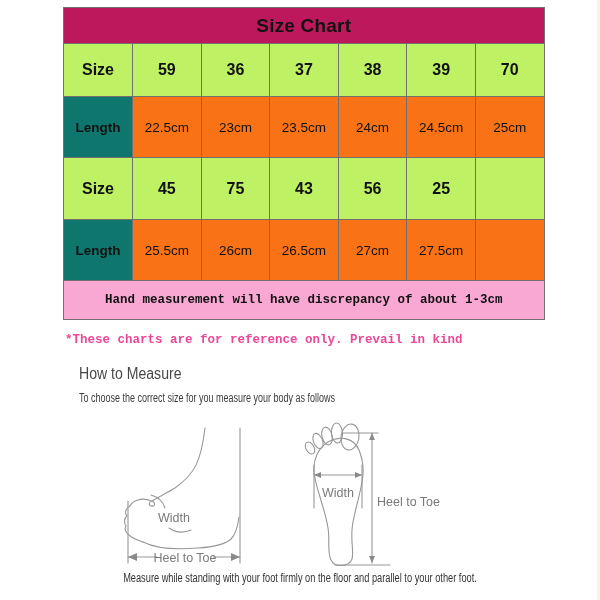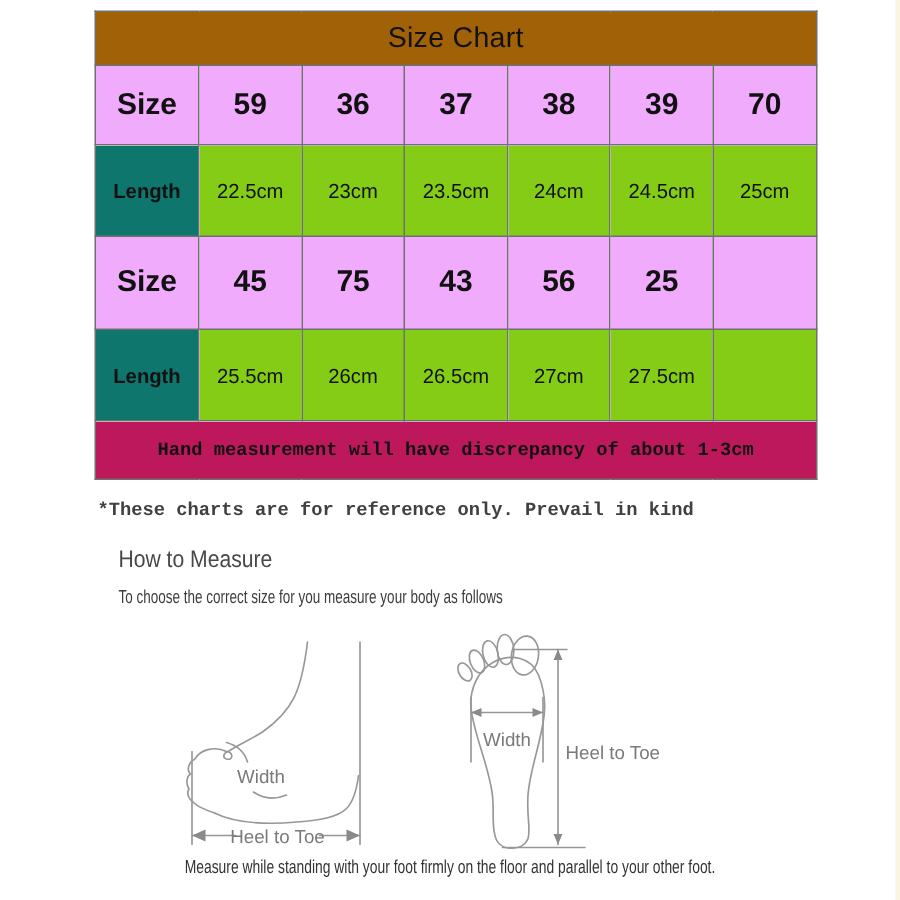--- a/index.html
+++ b/index.html
@@ -5,34 +5,34 @@
   html,body{margin:0;padding:0;background:#fff;}
   #page{position:relative;width:600px;height:600px;background:#ffffff;overflow:hidden;
         font-family:"Liberation Sans",sans-serif;color:#111;}
 
   
   table.size-chart{position:absolute;left:63px;top:7px;width:481px;
         border-collapse:collapse;table-layout:fixed;
         border:1px solid #555;}
   table.size-chart td{border:1px solid #707070;text-align:center;vertical-align:middle;
         padding:0;overflow:hidden;}
-  tr.title-row td{height:35px;background:#a16207;font-size:19px;font-weight:normal;letter-spacing:.2px;}
-  tr.size-row td{background:#f0abfc;font-weight:bold;font-size:20px;}
+  tr.title-row td{height:35px;background:#be185d;font-size:19px;font-weight:bold;letter-spacing:.2px;}
+  tr.size-row td{background:#bef264;font-weight:bold;font-size:16px;}
   tr.size-row-1 td{height:52px;}
   tr.size-row-2 td{height:60px;}
-  tr.length-row td{height:60px;background:#84cc16;font-size:13.5px;}
+  tr.length-row td{height:60px;background:#f97316;font-size:13.5px;}
   tr.length-row td.row-label{background:#0f766e;}
   tr.size-row-2 td{height:61px;}
   td.row-label{font-weight:bold;font-size:16px;background:#e8e8e6;}
-  tr.note-row td{height:38px;background:#be185d;
+  tr.note-row td{height:38px;background:#f9a8d4;
         font-family:"Liberation Mono",monospace;font-weight:700;font-size:12.5px;letter-spacing:0;}
 
   
   .reference-note{position:absolute;left:65px;top:333px;
-        font-family:"Liberation Mono",monospace;font-weight:700;font-size:12.5px;color:#404040;white-space:nowrap;}
+        font-family:"Liberation Mono",monospace;font-weight:700;font-size:12.5px;color:#ec4899;white-space:nowrap;}
   .htm-heading{position:absolute;left:79px;top:365px;font-size:16px;color:#484848;
         transform:scaleX(.88);transform-origin:left top;white-space:nowrap;}
   .htm-sub{position:absolute;left:79px;top:391px;font-size:12.5px;color:#3c3c3c;
         transform:scaleX(.72);transform-origin:left top;white-space:nowrap;}
   .caption{position:absolute;left:0;top:571px;width:600px;text-align:center;
         font-size:12.5px;color:#333;transform:scaleX(.74);transform-origin:center top;white-space:nowrap;}
 
   
   svg{position:absolute;overflow:visible;}
   .diag path,.diag line,.diag ellipse{fill:none;stroke:#979797;stroke-width:1.1;stroke-linecap:round;}

